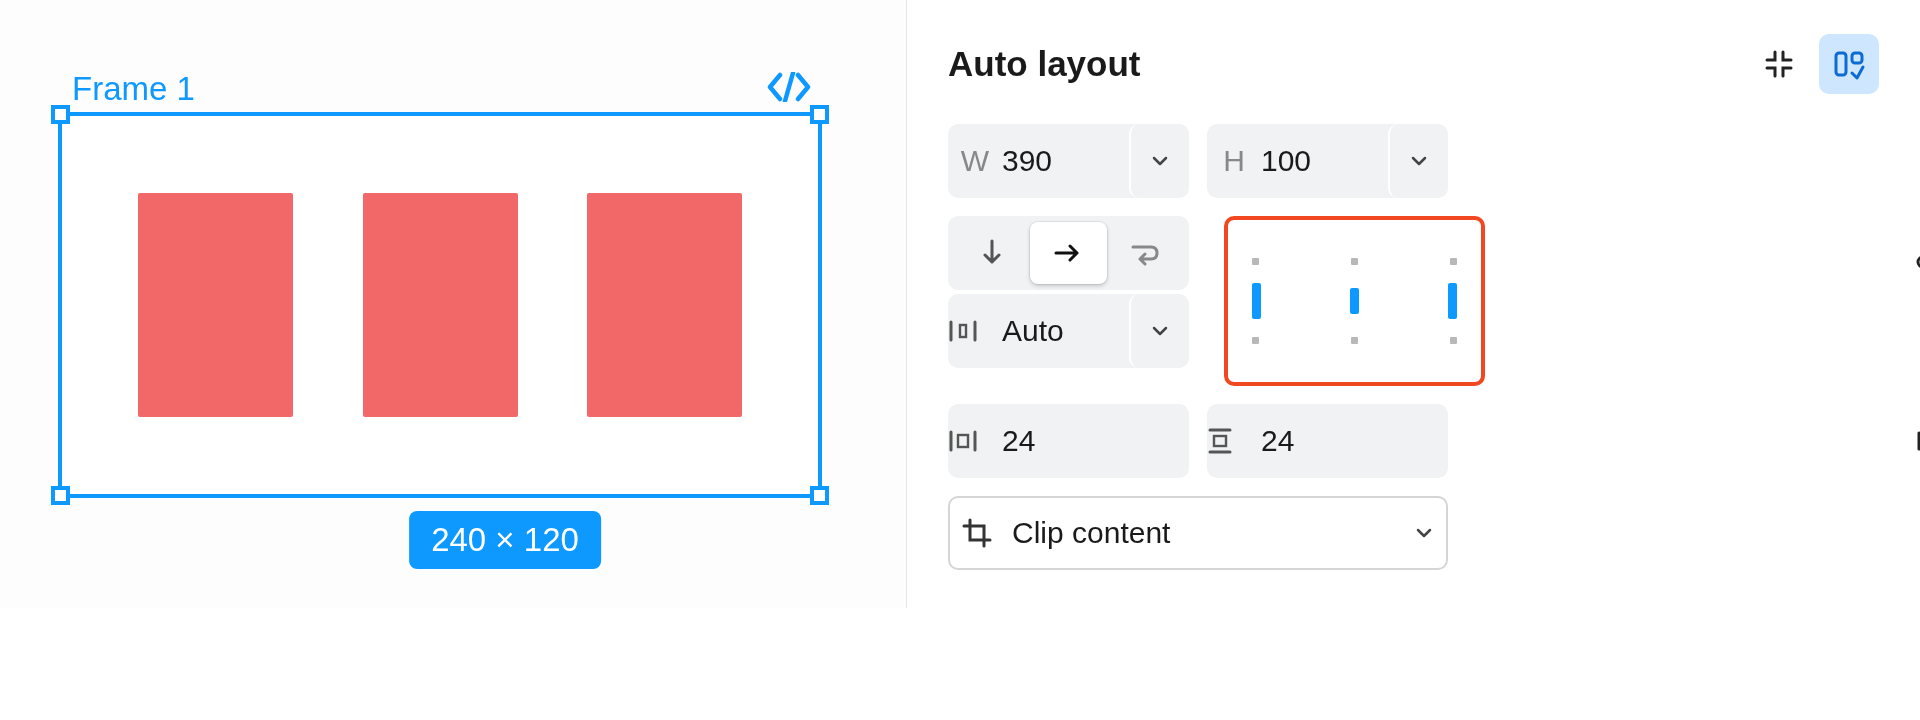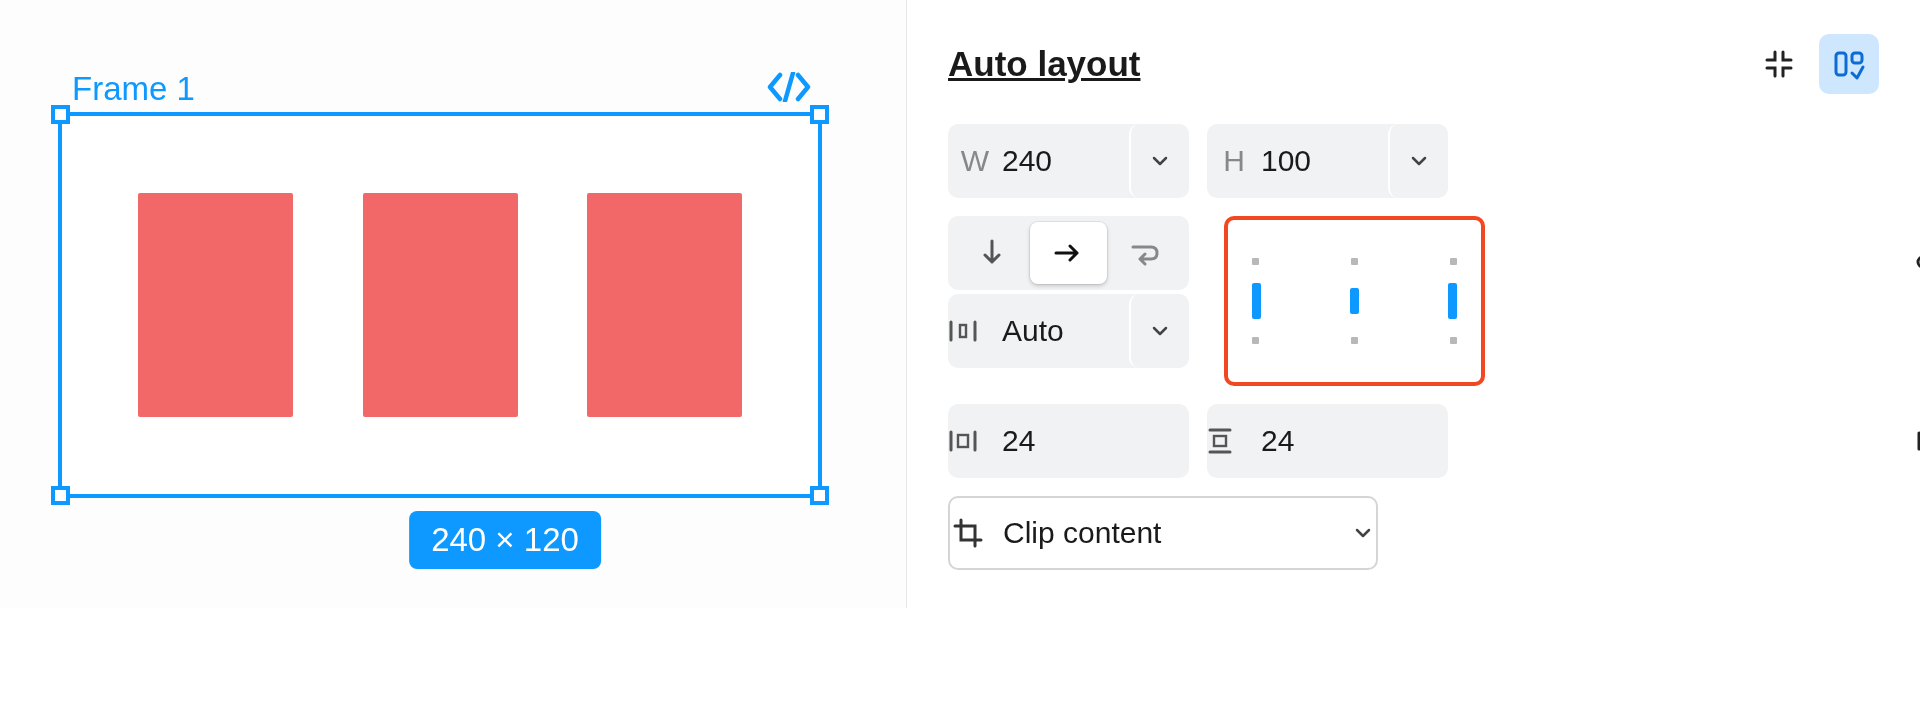--- a/index.html
+++ b/index.html
@@ -80,21 +80,20 @@
   .panel-header {
     display:flex;
     align-items:center;
     justify-content:space-between;
     margin-bottom:30px;
   }
   .panel-title {
     font-size:35px;
     font-weight:700;
     color:#1a1a1a;
-    text-decoration:underline;
   }
   .header-icons { display:flex; gap:10px; align-items:center; }
   .hdr-btn {
     width:60px; height:60px;
     display:flex; align-items:center; justify-content:center;
     border-radius:10px;
   }
   .hdr-btn.sel { background:#cfe6ff; }
 
   .row { display:flex; gap:18px; margin-bottom:18px; align-items:stretch; position:relative; }
@@ -168,22 +167,22 @@
     color:#222;
   }
   .slider-ic-wrap { position:absolute; right:-83px; }
 
   .clip-field {
     display:flex;
     align-items:center;
     border:2px solid #d5d5d7;
     border-radius:10px;
     height:74px;
-    width:430px;
-    padding:0 3px;
+    width:500px;
+    padding:0 12px;
     gap:20px;
   }
   .clip-label { font-size:30px; font-weight:500; color:#1a1a1a; flex:1; }
 
   svg { display:block; }
 </style>
 </head>
 <body>
 
 <div class="canvas-area">
@@ -226,21 +225,21 @@
             <rect x="20" y="6" width="10" height="10" rx="3" stroke="#0d6bd4" stroke-width="3" fill="none"></rect>
             <path d="M20 26 L25 31 L31 20" stroke="#0d6bd4" stroke-width="3" fill="none" stroke-linecap="round" stroke-linejoin="round"></path>
           </svg>
       </div>
     </div>
   </div>
 
   <div class="row">
     <div class="field field-w">
       <div class="field-prefix">W</div>
-      <div class="field-value">240</div>
+      <div class="field-value">390</div>
       <div class="field-dd">
         <svg class="chev" viewBox="0 0 20 20">
             <path d="M4 7 L10 13 L16 7" stroke="#444" stroke-width="2.5" fill="none" stroke-linecap="round" stroke-linejoin="round"></path>
           </svg>
       </div>
     </div>
     <div class="field field-w">
       <div class="field-prefix">H</div>
       <div class="field-value">100</div>
       <div class="field-dd">

